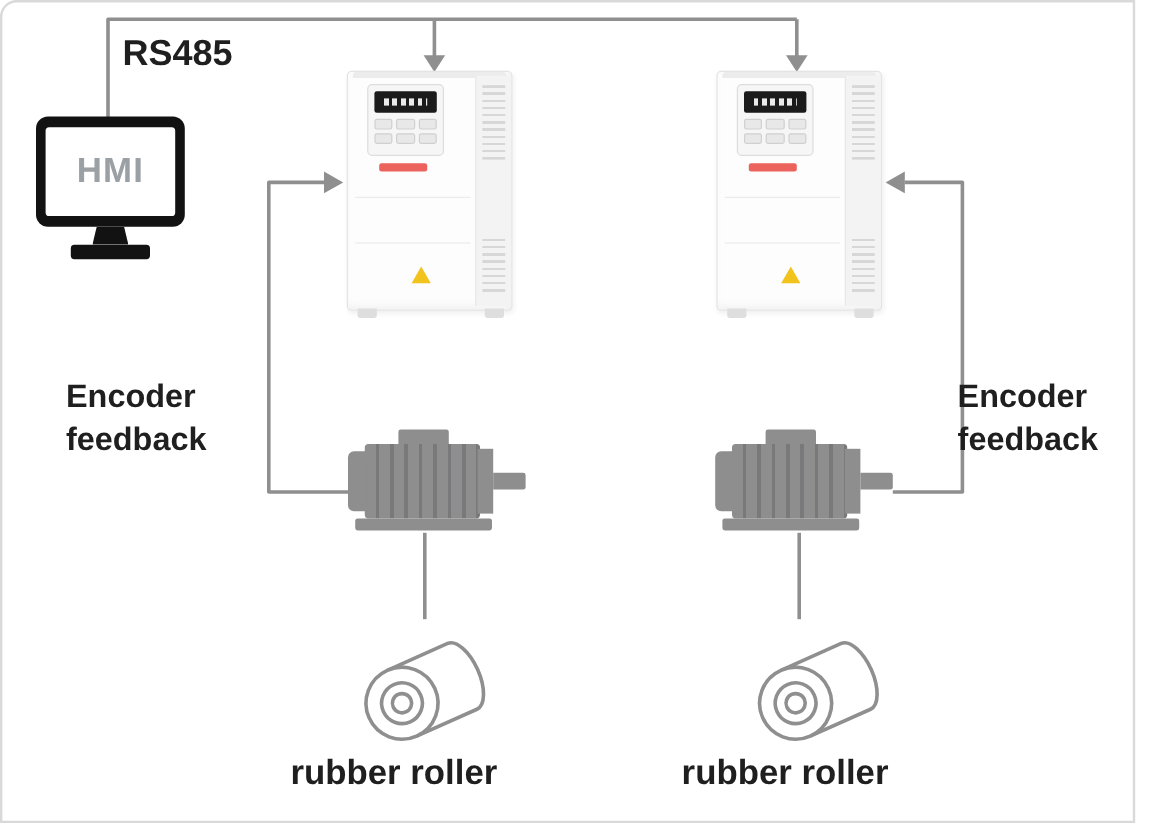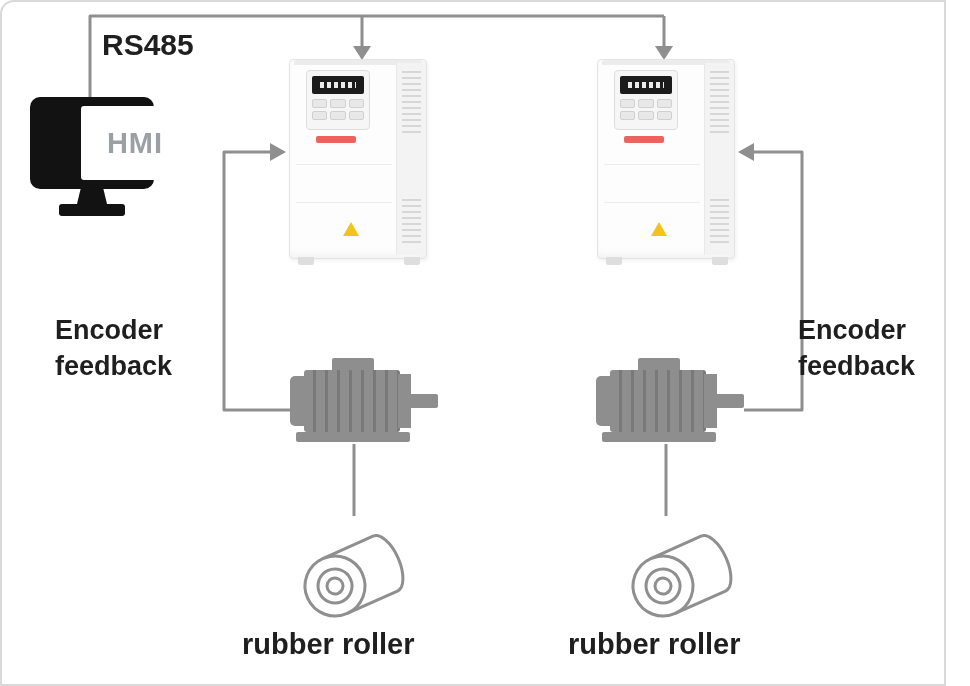--- a/index.html
+++ b/index.html
@@ -14,21 +14,21 @@
   
   .wires { position:absolute; left:0; top:0; pointer-events:none; }
 
   
   .hmi { left:28px; top:95px; width:124px; }
   .hmi-screen {
     width:124px; height:92px; background:var(--hmi-body,#111); border-radius:10px;
     padding:9px 8px; }
   .hmi-screen-inner {
     width:100%; height:100%; background:#fff; border-radius:3px;
-    display:flex; align-items:center; justify-content:center;margin-left:43px;
+    display:flex; align-items:center; justify-content:center;
   }
   .hmi-screen-inner span { color:var(--hmi-screen-text,#9aa0a4); font-weight:700; font-size:29px; letter-spacing:1px; }
   .hmi-neck { width:30px; height:15px; margin:0 auto; background:var(--hmi-body,#111);
     clip-path:polygon(12% 0,88% 0,100% 100%,0 100%); }
   .hmi-base { width:66px; height:12px; margin:0 auto; background:var(--hmi-body,#111); border-radius:3px; }
   .rs485 { left:100px; top:26px; font-size:30px; }
 
   
   .vfd { position:absolute; width:138px; height:200px; background:var(--vfd-body,#fdfdfd);
     border:1px solid var(--vfd-border,#e4e4e4); border-radius:4px;

